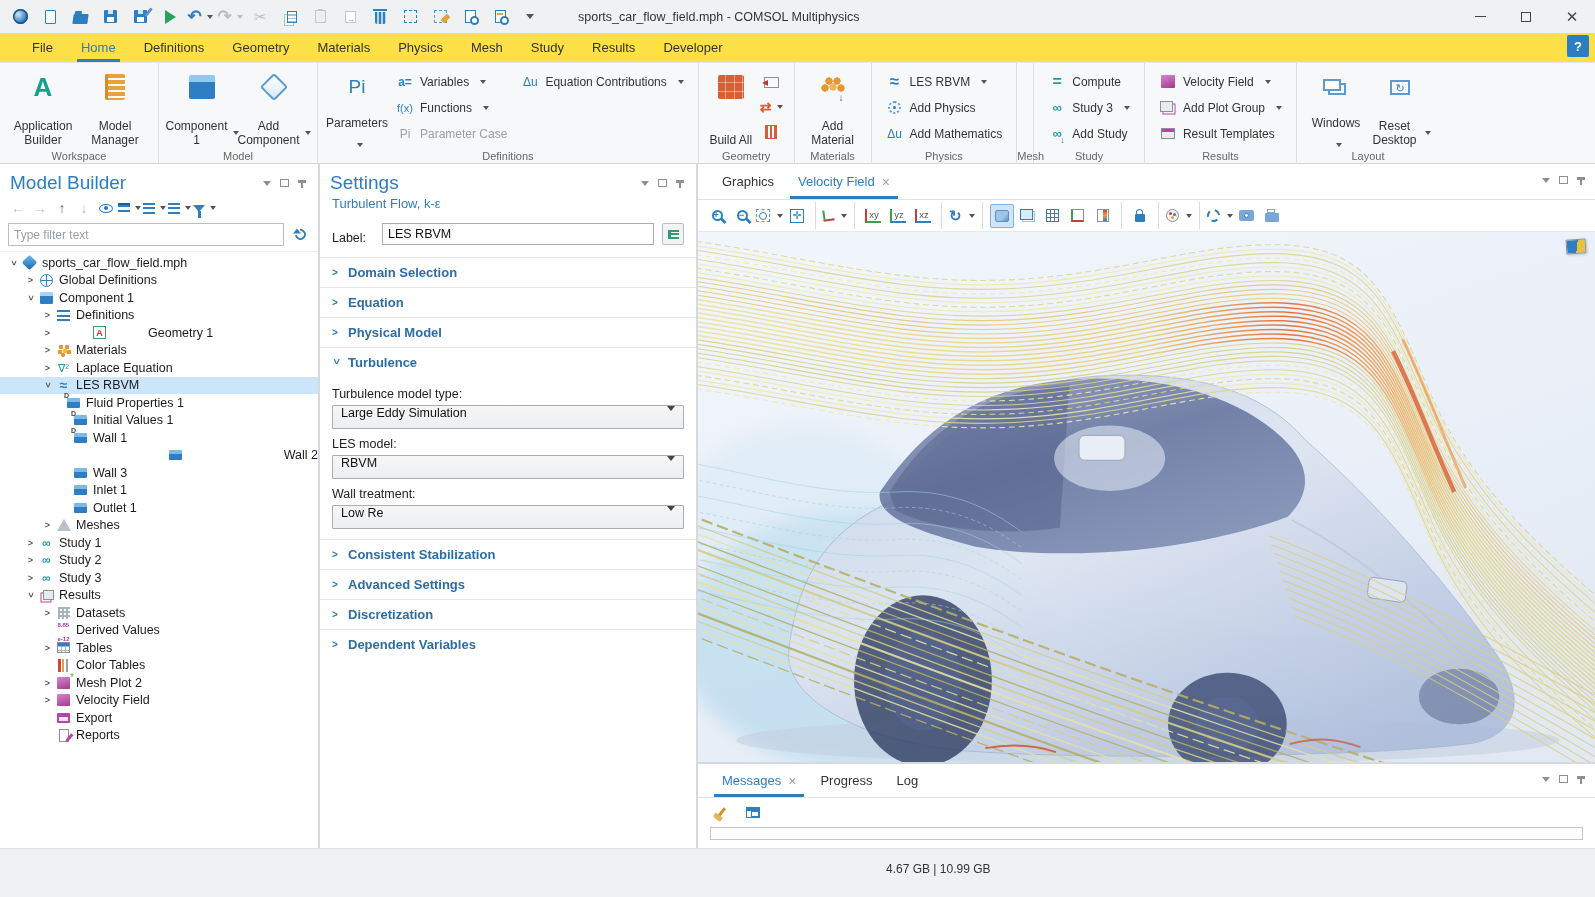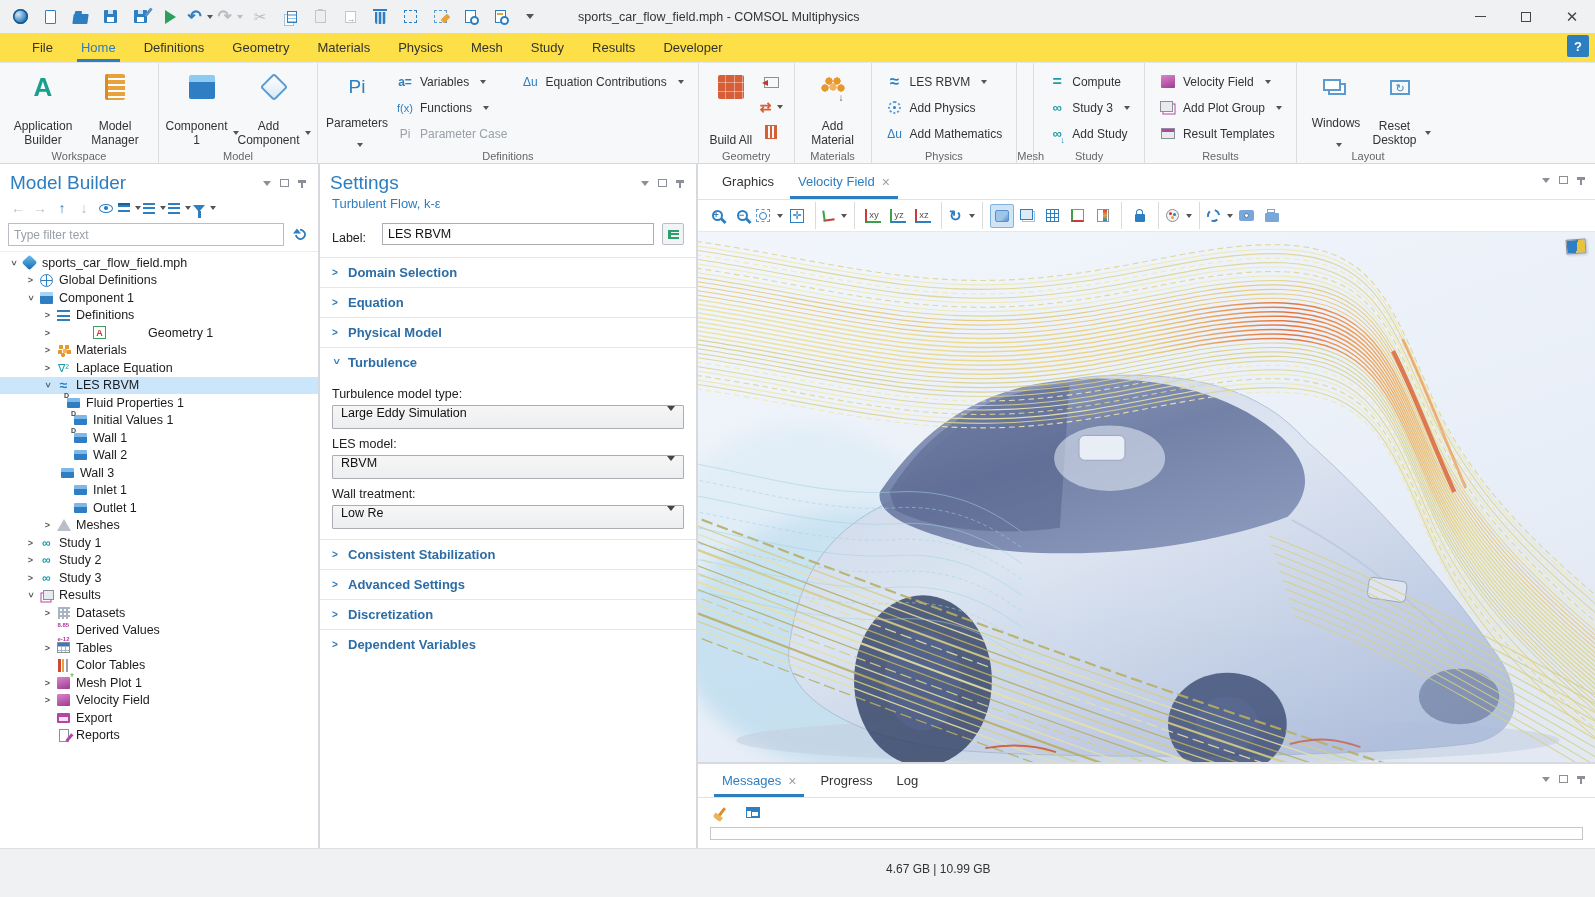--- a/index.html
+++ b/index.html
@@ -707,32 +707,32 @@
             </span>
             <span>Initial Values 1</span>
           </div>
           <div class="trow" style="padding-left: 57px;">
             <span class="chev"></span>
             <span class="ticon">
               <span class="i t-dnode"></span>
             </span>
             <span>Wall 1</span>
           </div>
+          <div class="trow" style="padding-left: 57px; justify-content: space-between;">
+            <span class="chev"></span>
+            <span class="ticon">
+              <span class="i t-bnode"></span>
+            </span>
+            <span>Wall 2</span>
+          </div>
           <div class="trow" style="padding-left: 57px;">
             <span class="chev"></span>
             <span class="ticon">
               <span class="i t-bnode"></span>
             </span>
-            <span>Wall 2</span>
-          </div>
-          <div class="trow" style="padding-left: 44px;">
-            <span class="chev"></span>
-            <span class="ticon">
-              <span class="i t-bnode"></span>
-            </span>
             <span>Wall 3</span>
           </div>
           <div class="trow" style="padding-left: 57px;">
             <span class="chev"></span>
             <span class="ticon">
               <span class="i t-bnode"></span>
             </span>
             <span>Inlet 1</span>
           </div>
           <div class="trow" style="padding-left: 57px;">
@@ -803,21 +803,21 @@
             <span class="ticon">
               <span class="i t-colortbl"></span>
             </span>
             <span>Color Tables</span>
           </div>
           <div class="trow" style="padding-left: 40px;">
             <span class="chev c"></span>
             <span class="ticon">
               <span class="i t-meshplot"></span>
             </span>
-            <span>Mesh Plot 1</span>
+            <span>Mesh Plot 2</span>
           </div>
           <div class="trow" style="padding-left: 40px;">
             <span class="chev c"></span>
             <span class="ticon">
               <span class="i t-plot"></span>
             </span>
             <span>Velocity Field</span>
           </div>
           <div class="trow" style="padding-left: 40px;">
             <span class="chev"></span>

